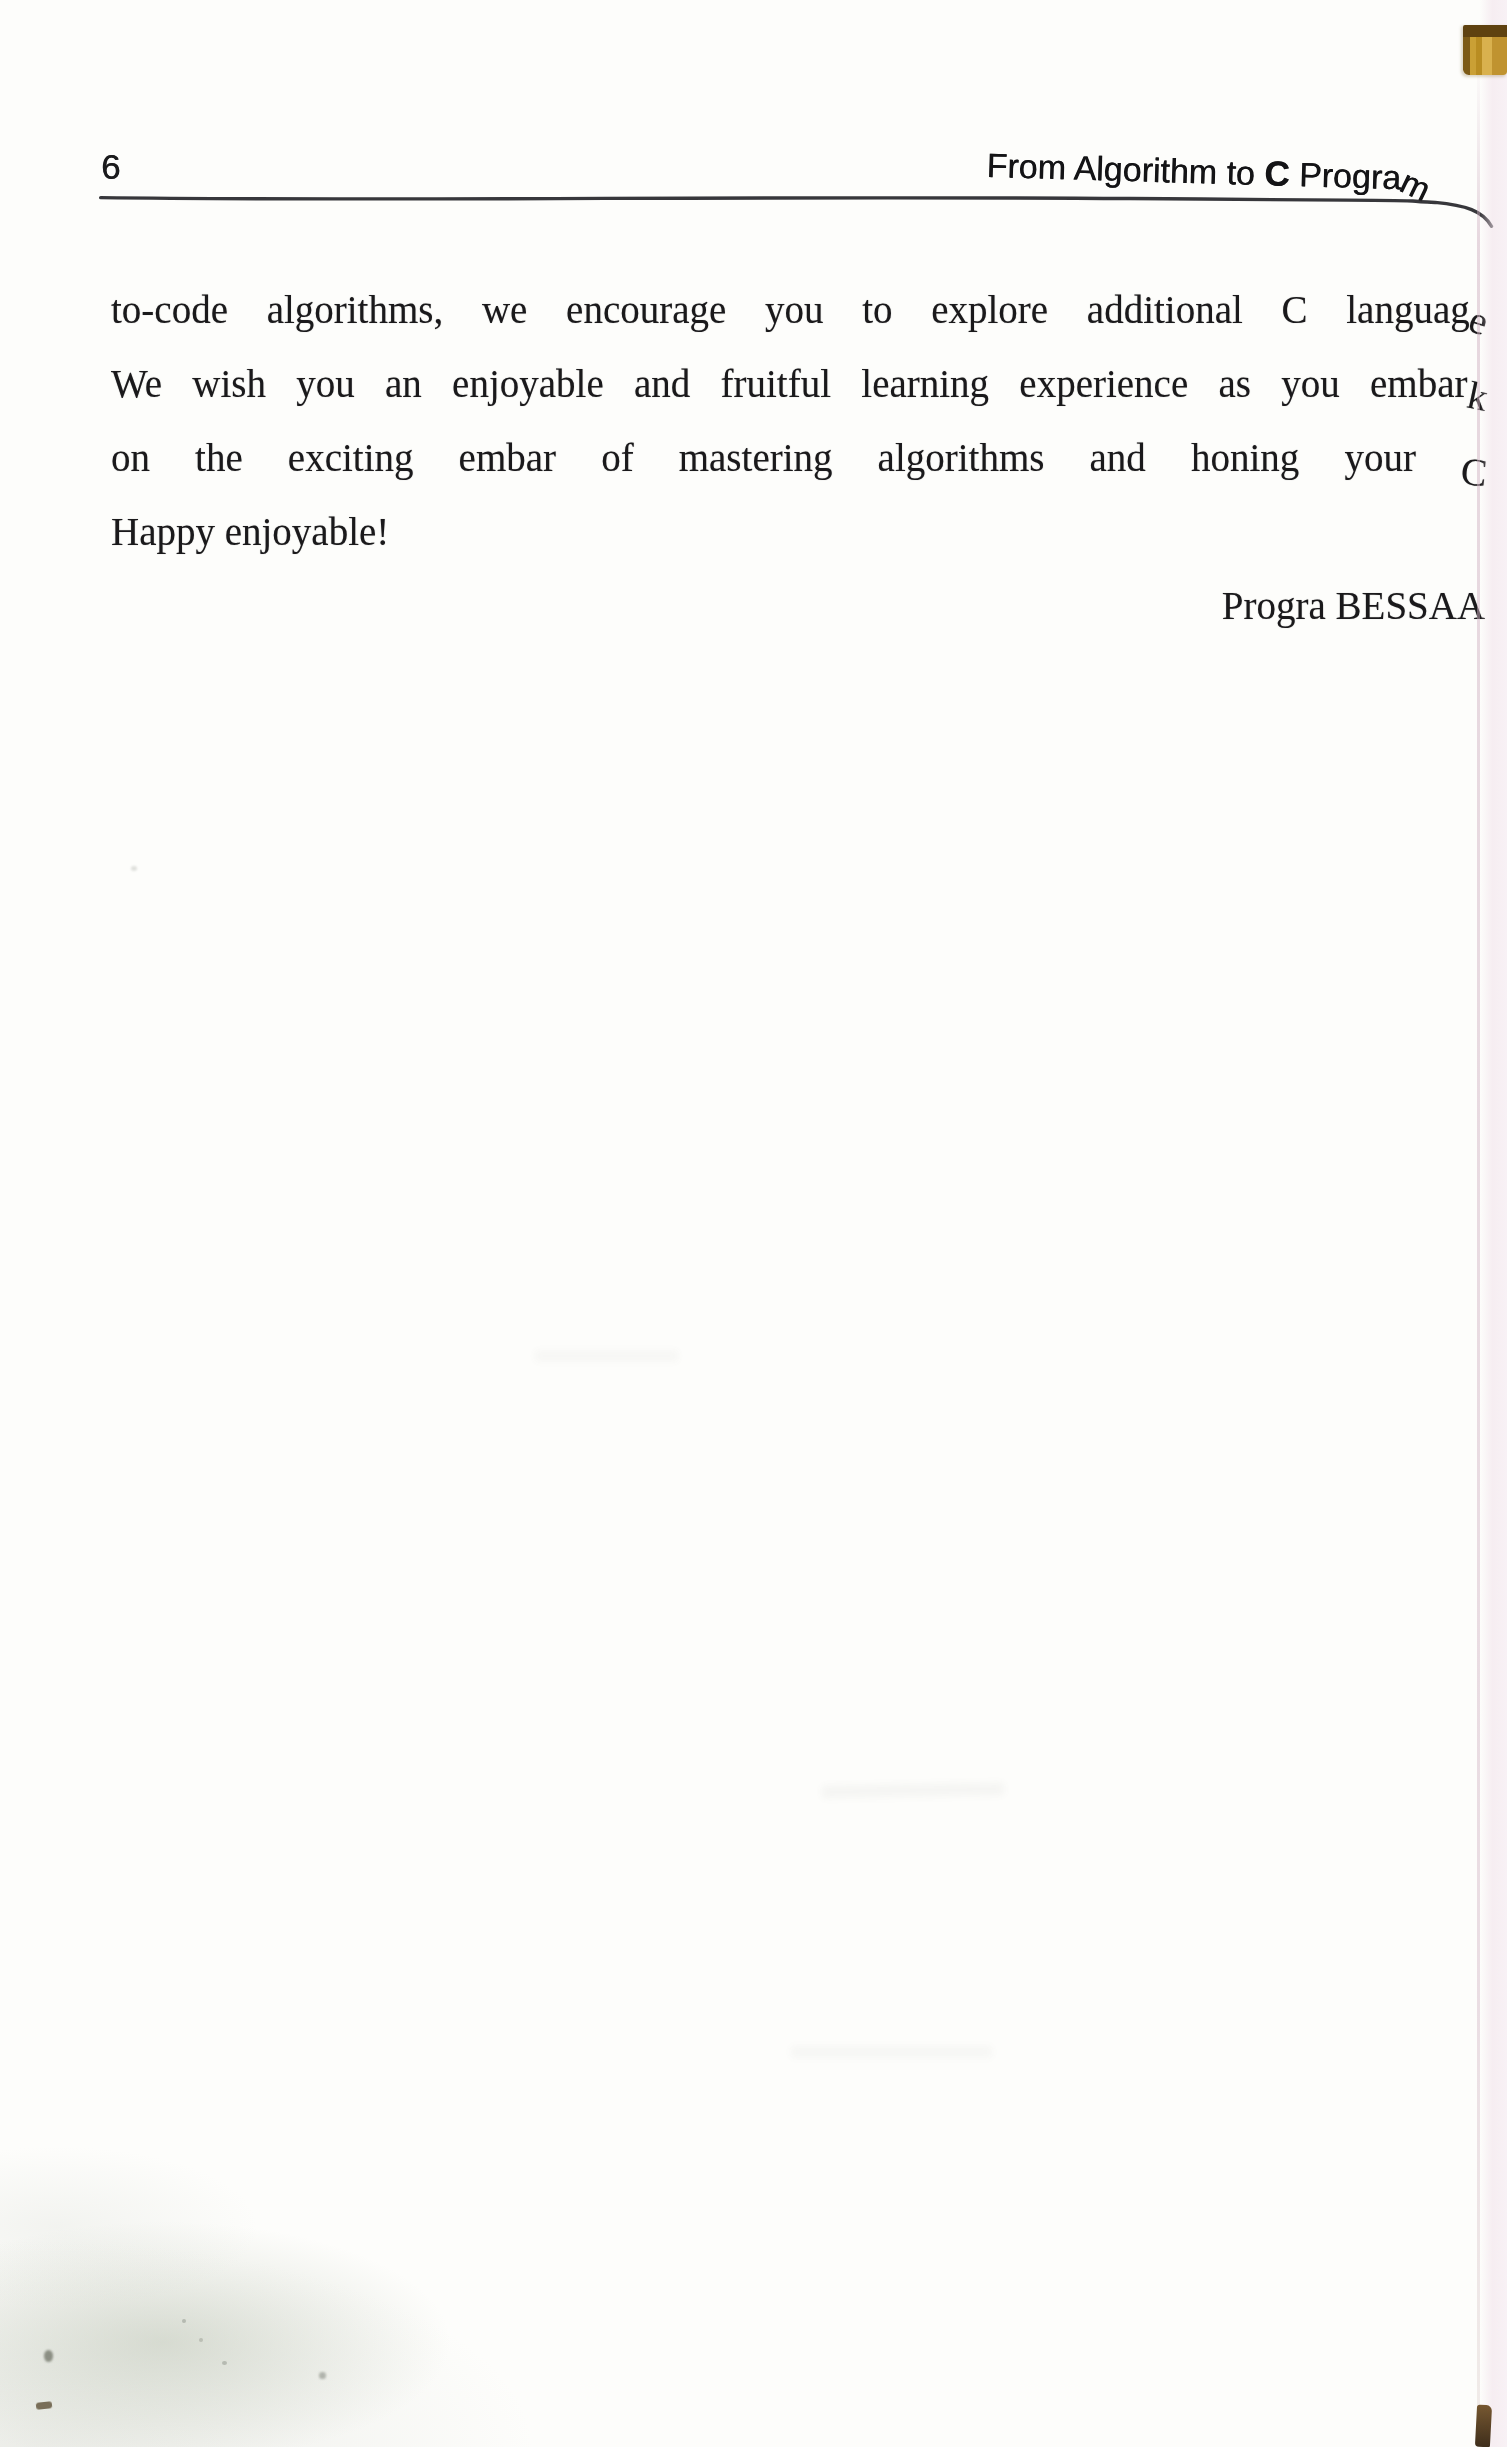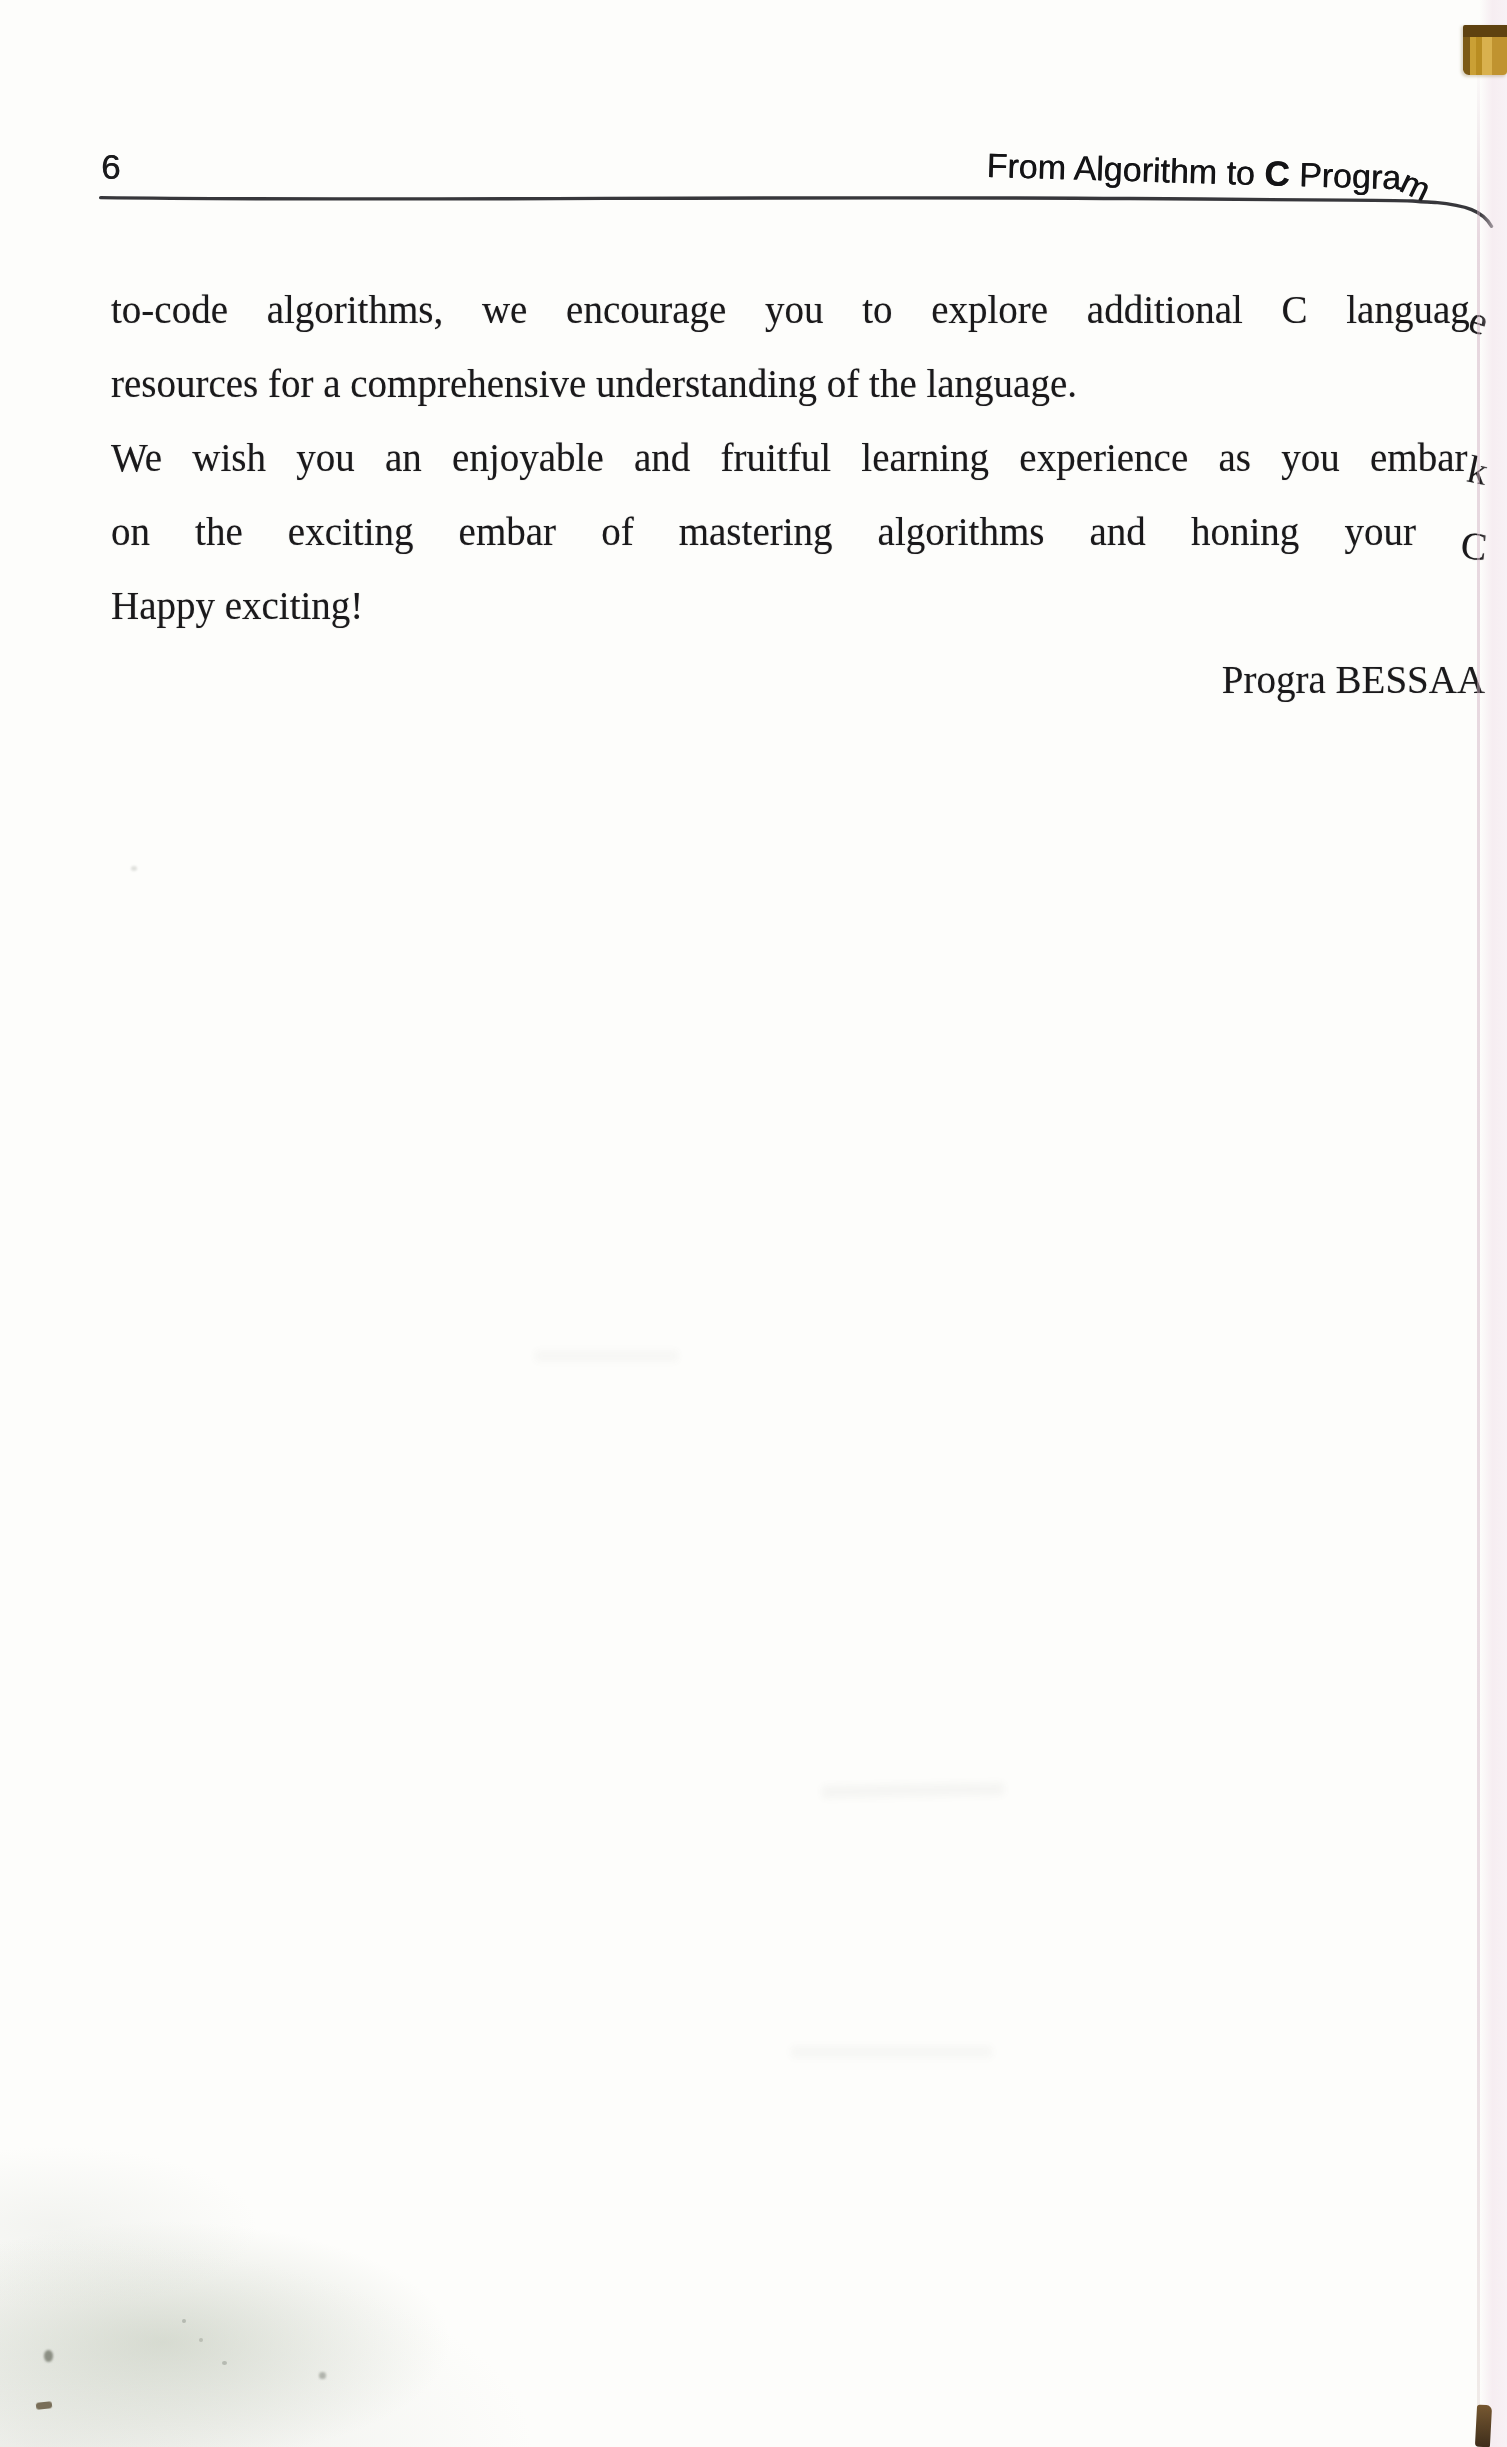--- a/index.html
+++ b/index.html
@@ -88,26 +88,25 @@
   <span class="page-num">6</span>
 
   <div class="running-title"><span>From Algorithm to </span><span class="title-c">C</span><span> Progra</span><span class="droop droop-m">m</span></div>
 
   <svg class="header-rule" width="1400" height="42" viewBox="0 0 1465 44">
     <path d="M2,8 C320,12 680,6 1080,9 S1330,10 1400,13 C1432,16 1450,22 1459,38" fill="none" stroke="#26262a" stroke-width="3.6" stroke-linecap="round" opacity="0.92"></path>
   </svg>
 
   <main class="body-text">
     <p class="just"><span>to-code algorithms, we encourage you to explore additional C languag</span><span class="droop droop-e">e</span></p>
-    <p>resources for a comprehensive understanding of the language.</p>
 
     <p class="just gap-p2"><span>We wish you an enjoyable and fruitful learning experience as you embar</span><span class="droop droop-k">k</span></p>
     <p class="just"><span>on the exciting embar of mastering algorithms and honing your</span> <span class="droop droop-c">C</span></p>
 
-    <p class="gap-close">Happy exciting!</p>
+    <p class="gap-close">Happy enjoyable!</p>
 
     <p class="sig gap-sig">Progra BESSAA</p>
   </main>
 
   <div class="page-edge-strip"></div>
   <div class="page-edge-line"></div>
   <div class="bookmark-tab"></div>
   <div class="ink-mark-bottom-right"></div>
 
   <div class="speck speck-a"></div>

